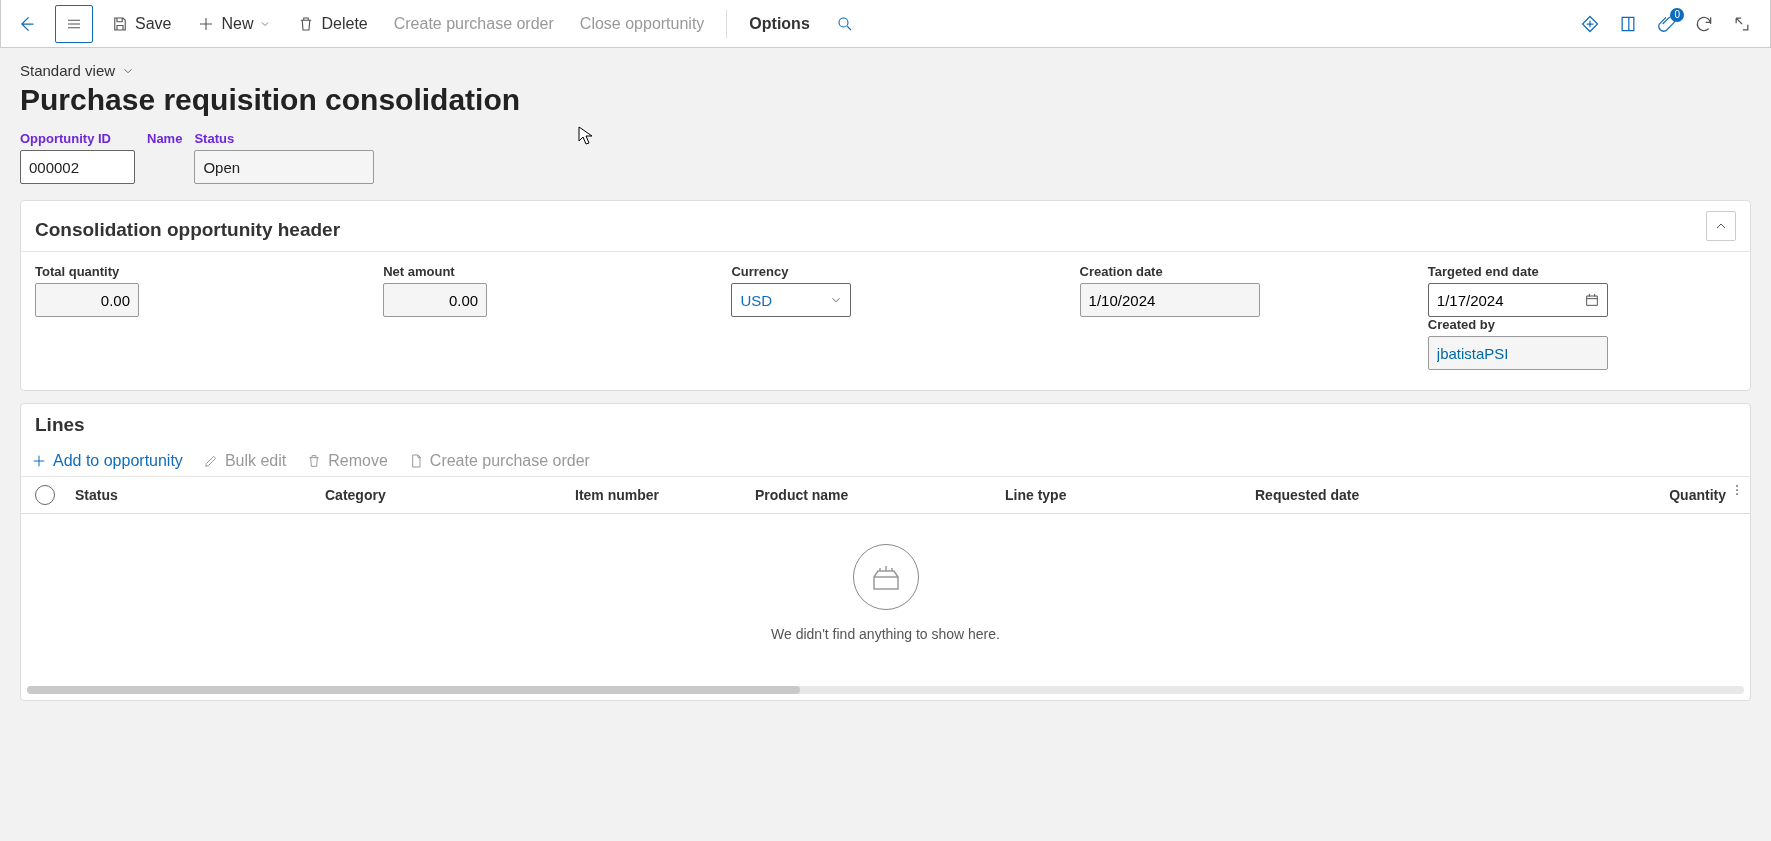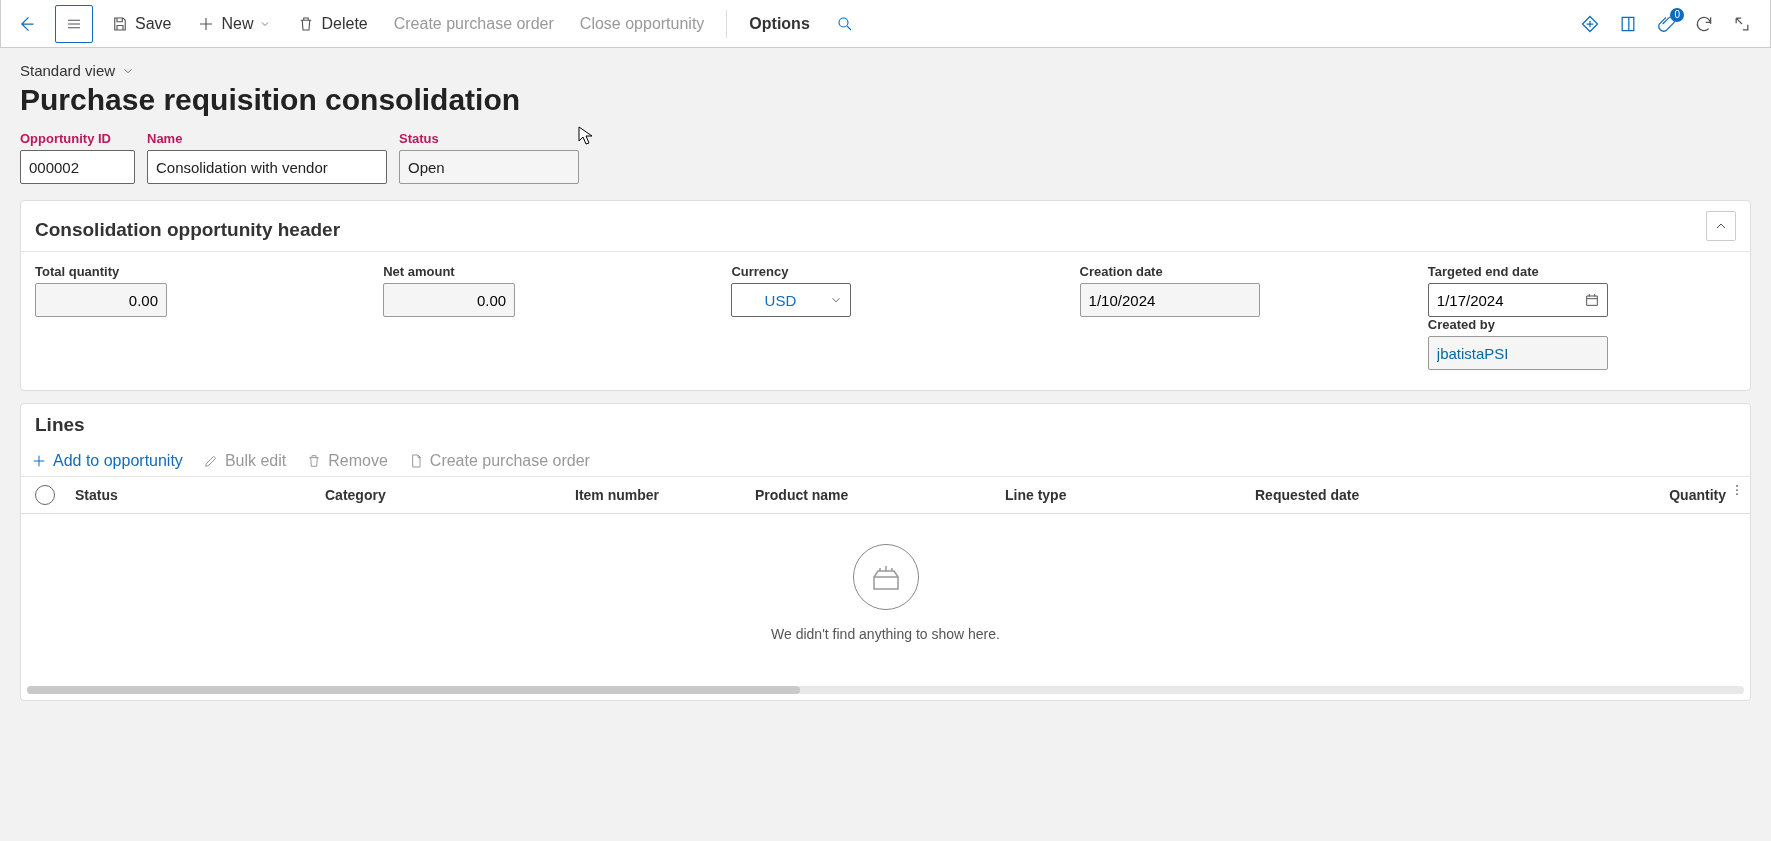--- a/index.html
+++ b/index.html
@@ -61,21 +61,21 @@
     font-size:15px; padding:4px 0; cursor:pointer;
   }
   h1.page-title {
     margin: 0 0 14px 0;
     font-size: 30px;
     font-weight:600;
     color:#222;
   }
   .hdr-fields { display:flex; gap:12px; margin-bottom:16px;}
   .field-block label {
-    display:block; font-size:13px; color:#be185d; font-weight:600; margin-bottom:4px;
+    display:block; font-size:13px; color:#6d28d9; font-weight:600; margin-bottom:4px;
   }
   .field-block input, .field-block .select, .field-block .date-inp {
     height:34px; border:1px solid #666; border-radius:2px; padding:0 8px;
     font-size:15px; background:#fff; color:#222;
   }
   .readonly { background:#f5f5f5 !important; border-color:#999 !important; }
   .link-val { color:#0369a1; }
 
   
   .panel {
@@ -96,28 +96,28 @@
   .panel-body { padding:12px 14px 20px 14px; border-top:1px solid #e5e5e5;}
   .cons-grid {
     display:grid;
     grid-template-columns: repeat(5, minmax(150px, 1fr));
     gap: 30px 40px;
     align-items:start;
   }
   .fld label { display:block; font-size:13px; font-weight:600; margin-bottom:4px;}
   .fld input {
     height:34px; border:1px solid #666; border-radius:2px; padding:0 8px;
-    font-size:15px; width:132px;
+    font-size:15px; width:104px;
   }
   .fld input.right { text-align:right; }
   .fld .select-wrap { position:relative; display:inline-block;}
   .fld .select-wrap select {
     height:34px; border:1px solid #666; border-radius:2px;
     padding:0 30px 0 8px; font-size:15px; background:#fff; color:#0f6cbd;
-    appearance:none; width:120px;text-align:center;
+    appearance:none; width:120px;
   }
   .fld .chev {
     position:absolute; right:8px; top:50%; transform:translateY(-50%);
     pointer-events:none;
   }
   .fld .date-wrap { position:relative; display:inline-block;}
   .fld .date-wrap input { width:180px; }
   .fld .date-wrap .cal-ic { position:absolute; right:8px; top:50%; transform:translateY(-50%);}
   .col5 { display:flex; flex-direction:column; }
 
@@ -286,21 +286,20 @@
 
   <h1 class="page-title">Purchase requisition consolidation</h1>
 
   <div class="hdr-fields">
     <div class="field-block">
       <label>Opportunity ID</label>
       <input style="width: 115px;" value="000002">
     </div>
     <div class="field-block">
       <label>Name</label>
-      <input style="width: 240px;" value="Consolidation with vendor">
     </div>
     <div class="field-block">
       <label>Status</label>
       <input class="readonly" style="width: 180px;" readonly="" value="Open">
     </div>
   </div>
 
   
   <svg class="cursor-ptr" style="left:578px; top:126px;" width="16" height="20" viewBox="0 0 16 20">
     <path fill="#fff" stroke="#000" stroke-width="1" d="M1 1 L1 15 L5 11 L8 18 L11 17 L8 10 L14 10 Z"></path>

